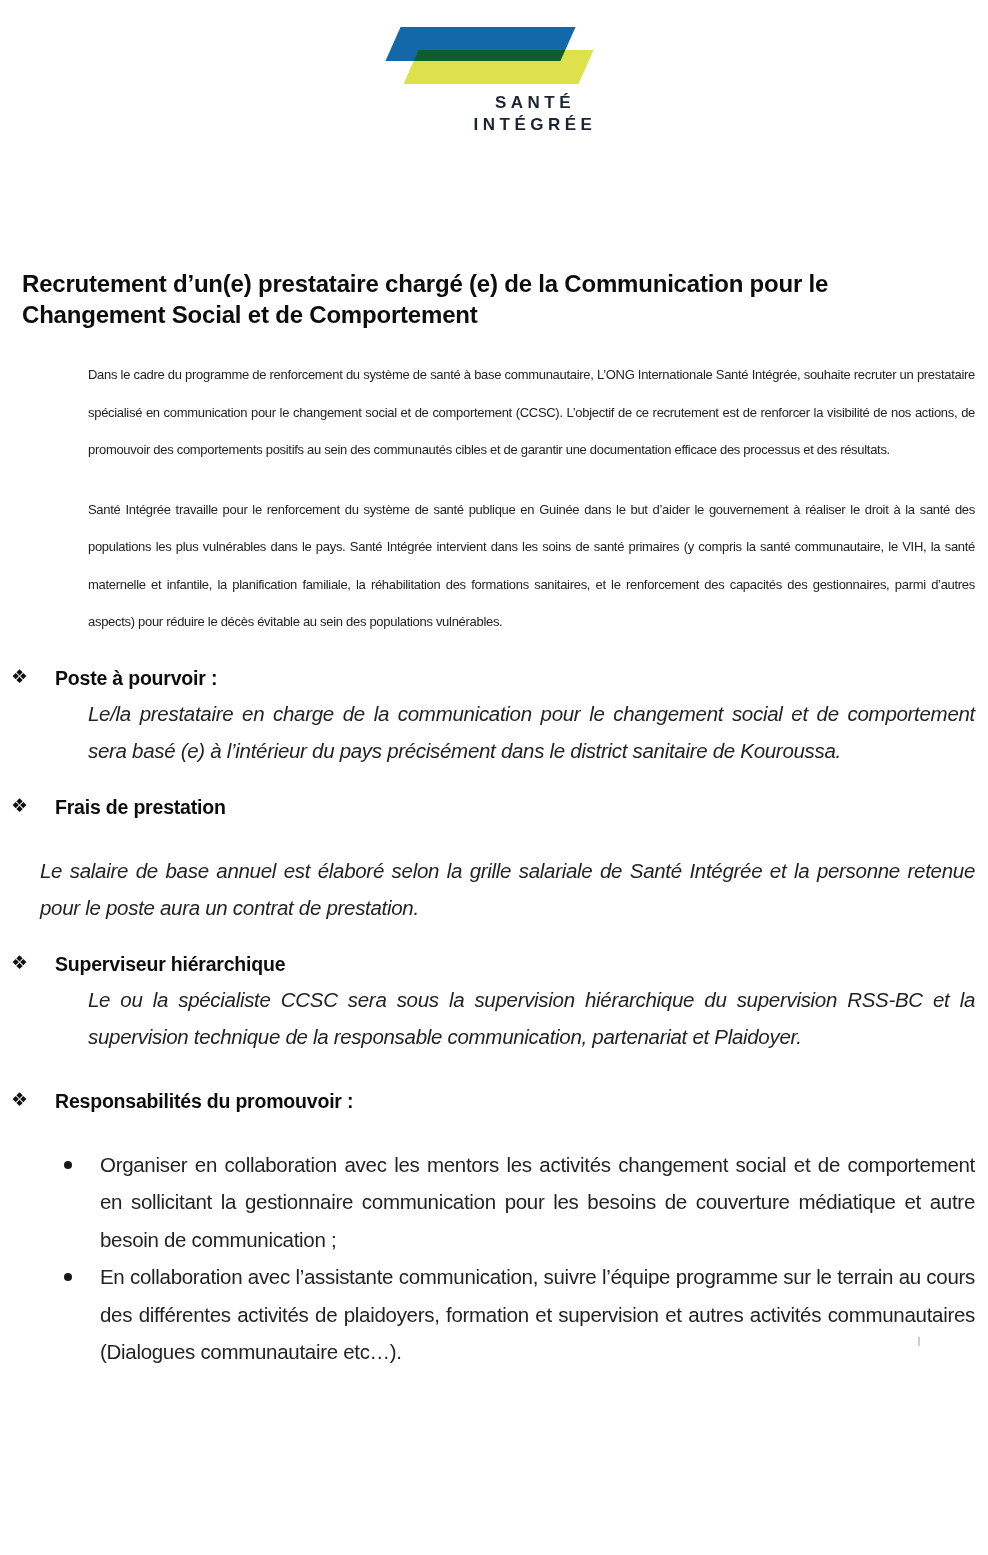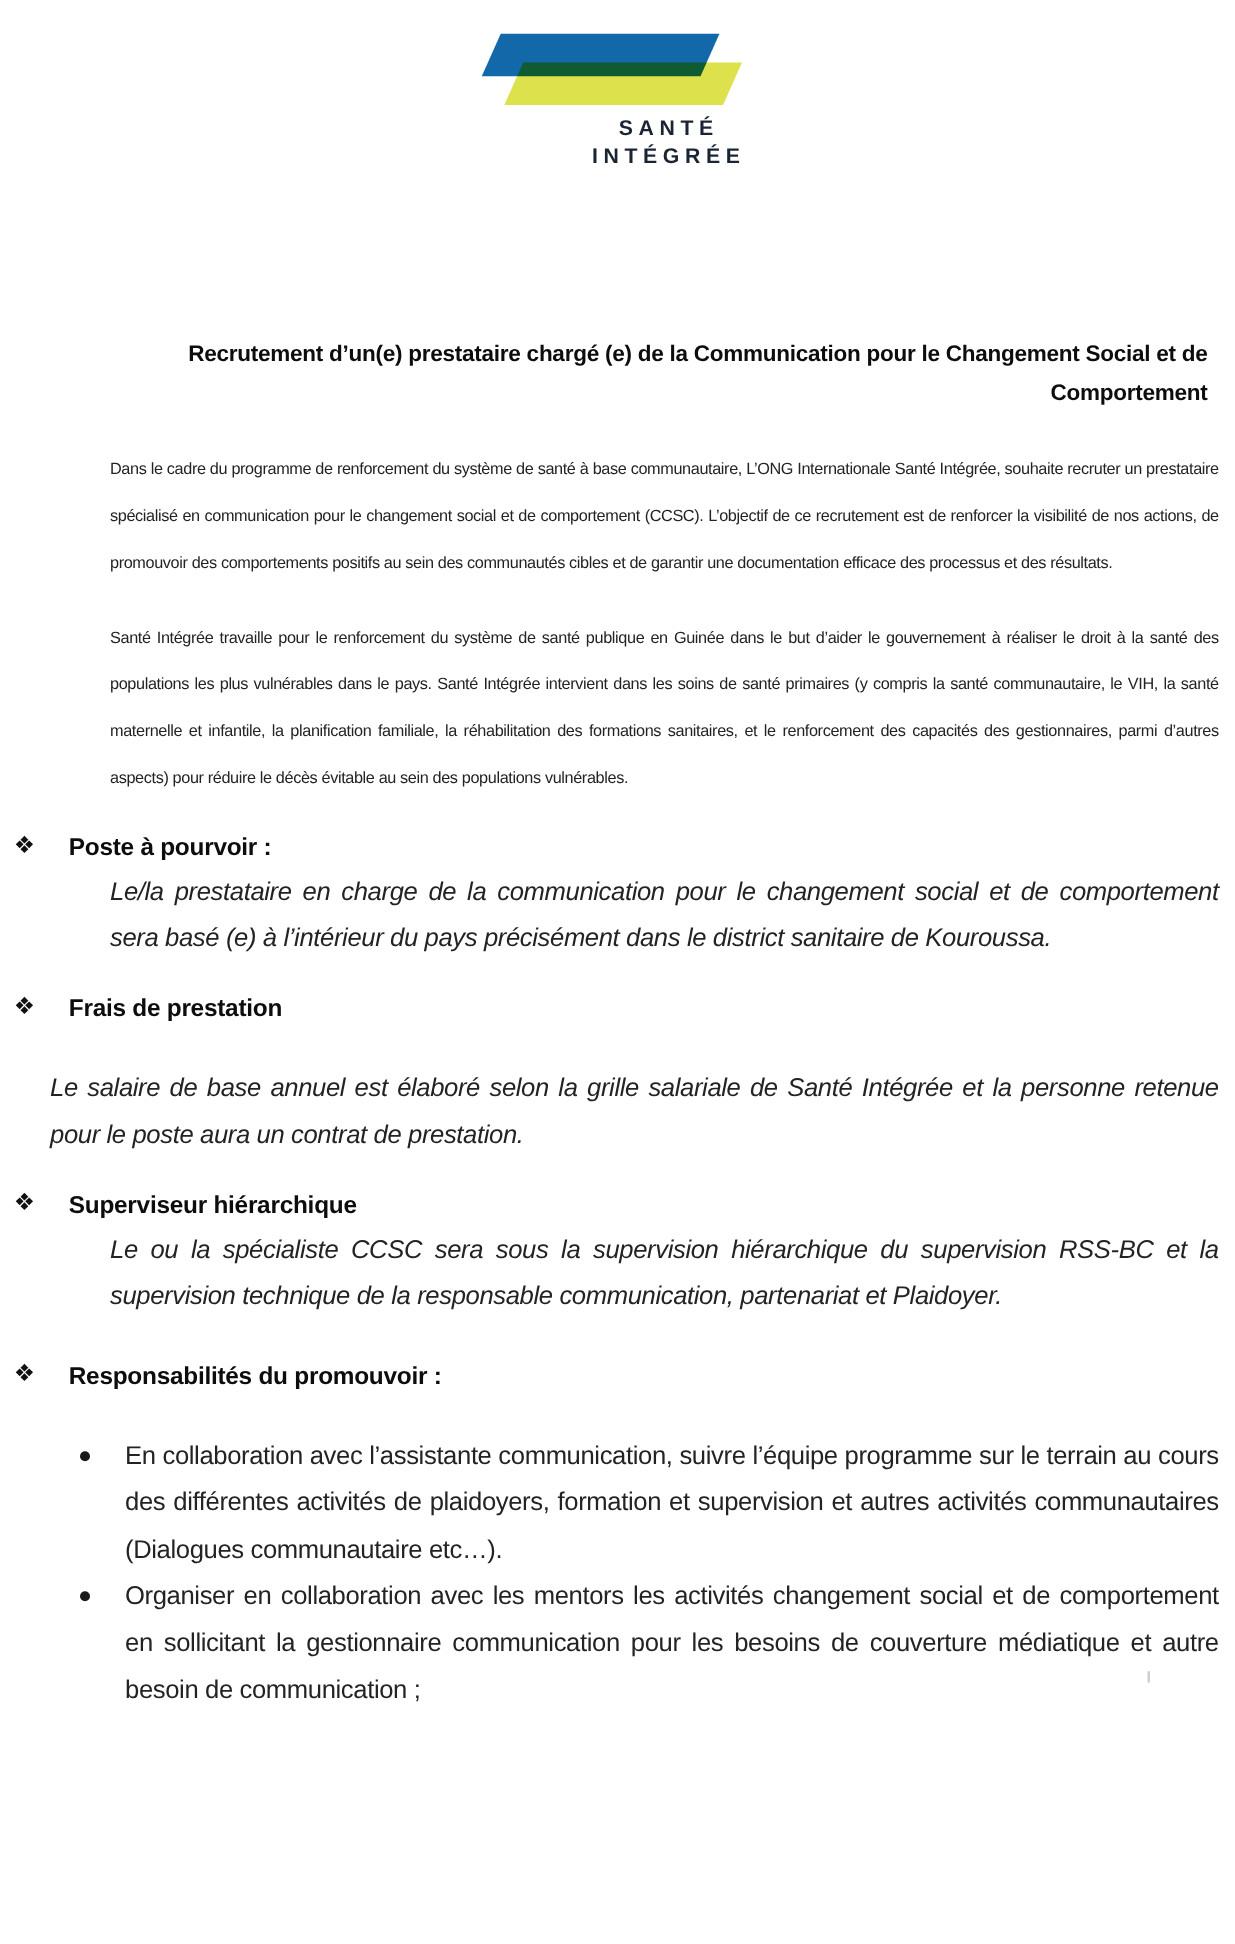--- a/index.html
+++ b/index.html
@@ -71,23 +71,23 @@
   
   .doc {
     position: absolute;
     left: 0;
     top: 268px;
     width: 988px;
   }
 
   .doc-title {
     margin: 0 22px 0 22px;
-    text-align: right;
+    text-align: left;
     font-weight: bold;
-    font-size: 18px;
+    font-size: 24px;
     line-height: 31px;
     letter-spacing: -0.2px;
     color: #0d0d0d;
   }
 
   .para-text {
     margin: 0;
     padding: 0;
     text-align: justify;
     font-size: 13px;
@@ -232,24 +232,24 @@
 
   <div class="section" style="margin-top:30px;">
     <div class="diamond-row">
       <span class="diamond-icon">❖</span>
       <span class="section-heading">Responsabilités du promouvoir :</span>
     </div>
 
     <ul class="dot-list">
       <li class="dot-item">
         <span class="dot-icon"></span>
-        <span>En collaboration avec l’assistante communication, suivre l’équipe programme sur le terrain au cours des différentes activités de plaidoyers, formation et supervision et autres activités communautaires (Dialogues communautaire etc…).</span>
+        <span>Organiser en collaboration avec les mentors les activités changement social et de comportement en sollicitant la gestionnaire communication pour les besoins de couverture médiatique et autre besoin de communication ;</span>
       </li>
       <li class="dot-item">
         <span class="dot-icon"></span>
-        <span>Organiser en collaboration avec les mentors les activités changement social et de comportement en sollicitant la gestionnaire communication pour les besoins de couverture médiatique et autre besoin de communication ;</span>
+        <span>En collaboration avec l’assistante communication, suivre l’équipe programme sur le terrain au cours des différentes activités de plaidoyers, formation et supervision et autres activités communautaires (Dialogues communautaire etc…).</span>
       </li>
     </ul>
   </div>
 
 </div>
 
 <div class="speck"></div>
 
 </body></html>

